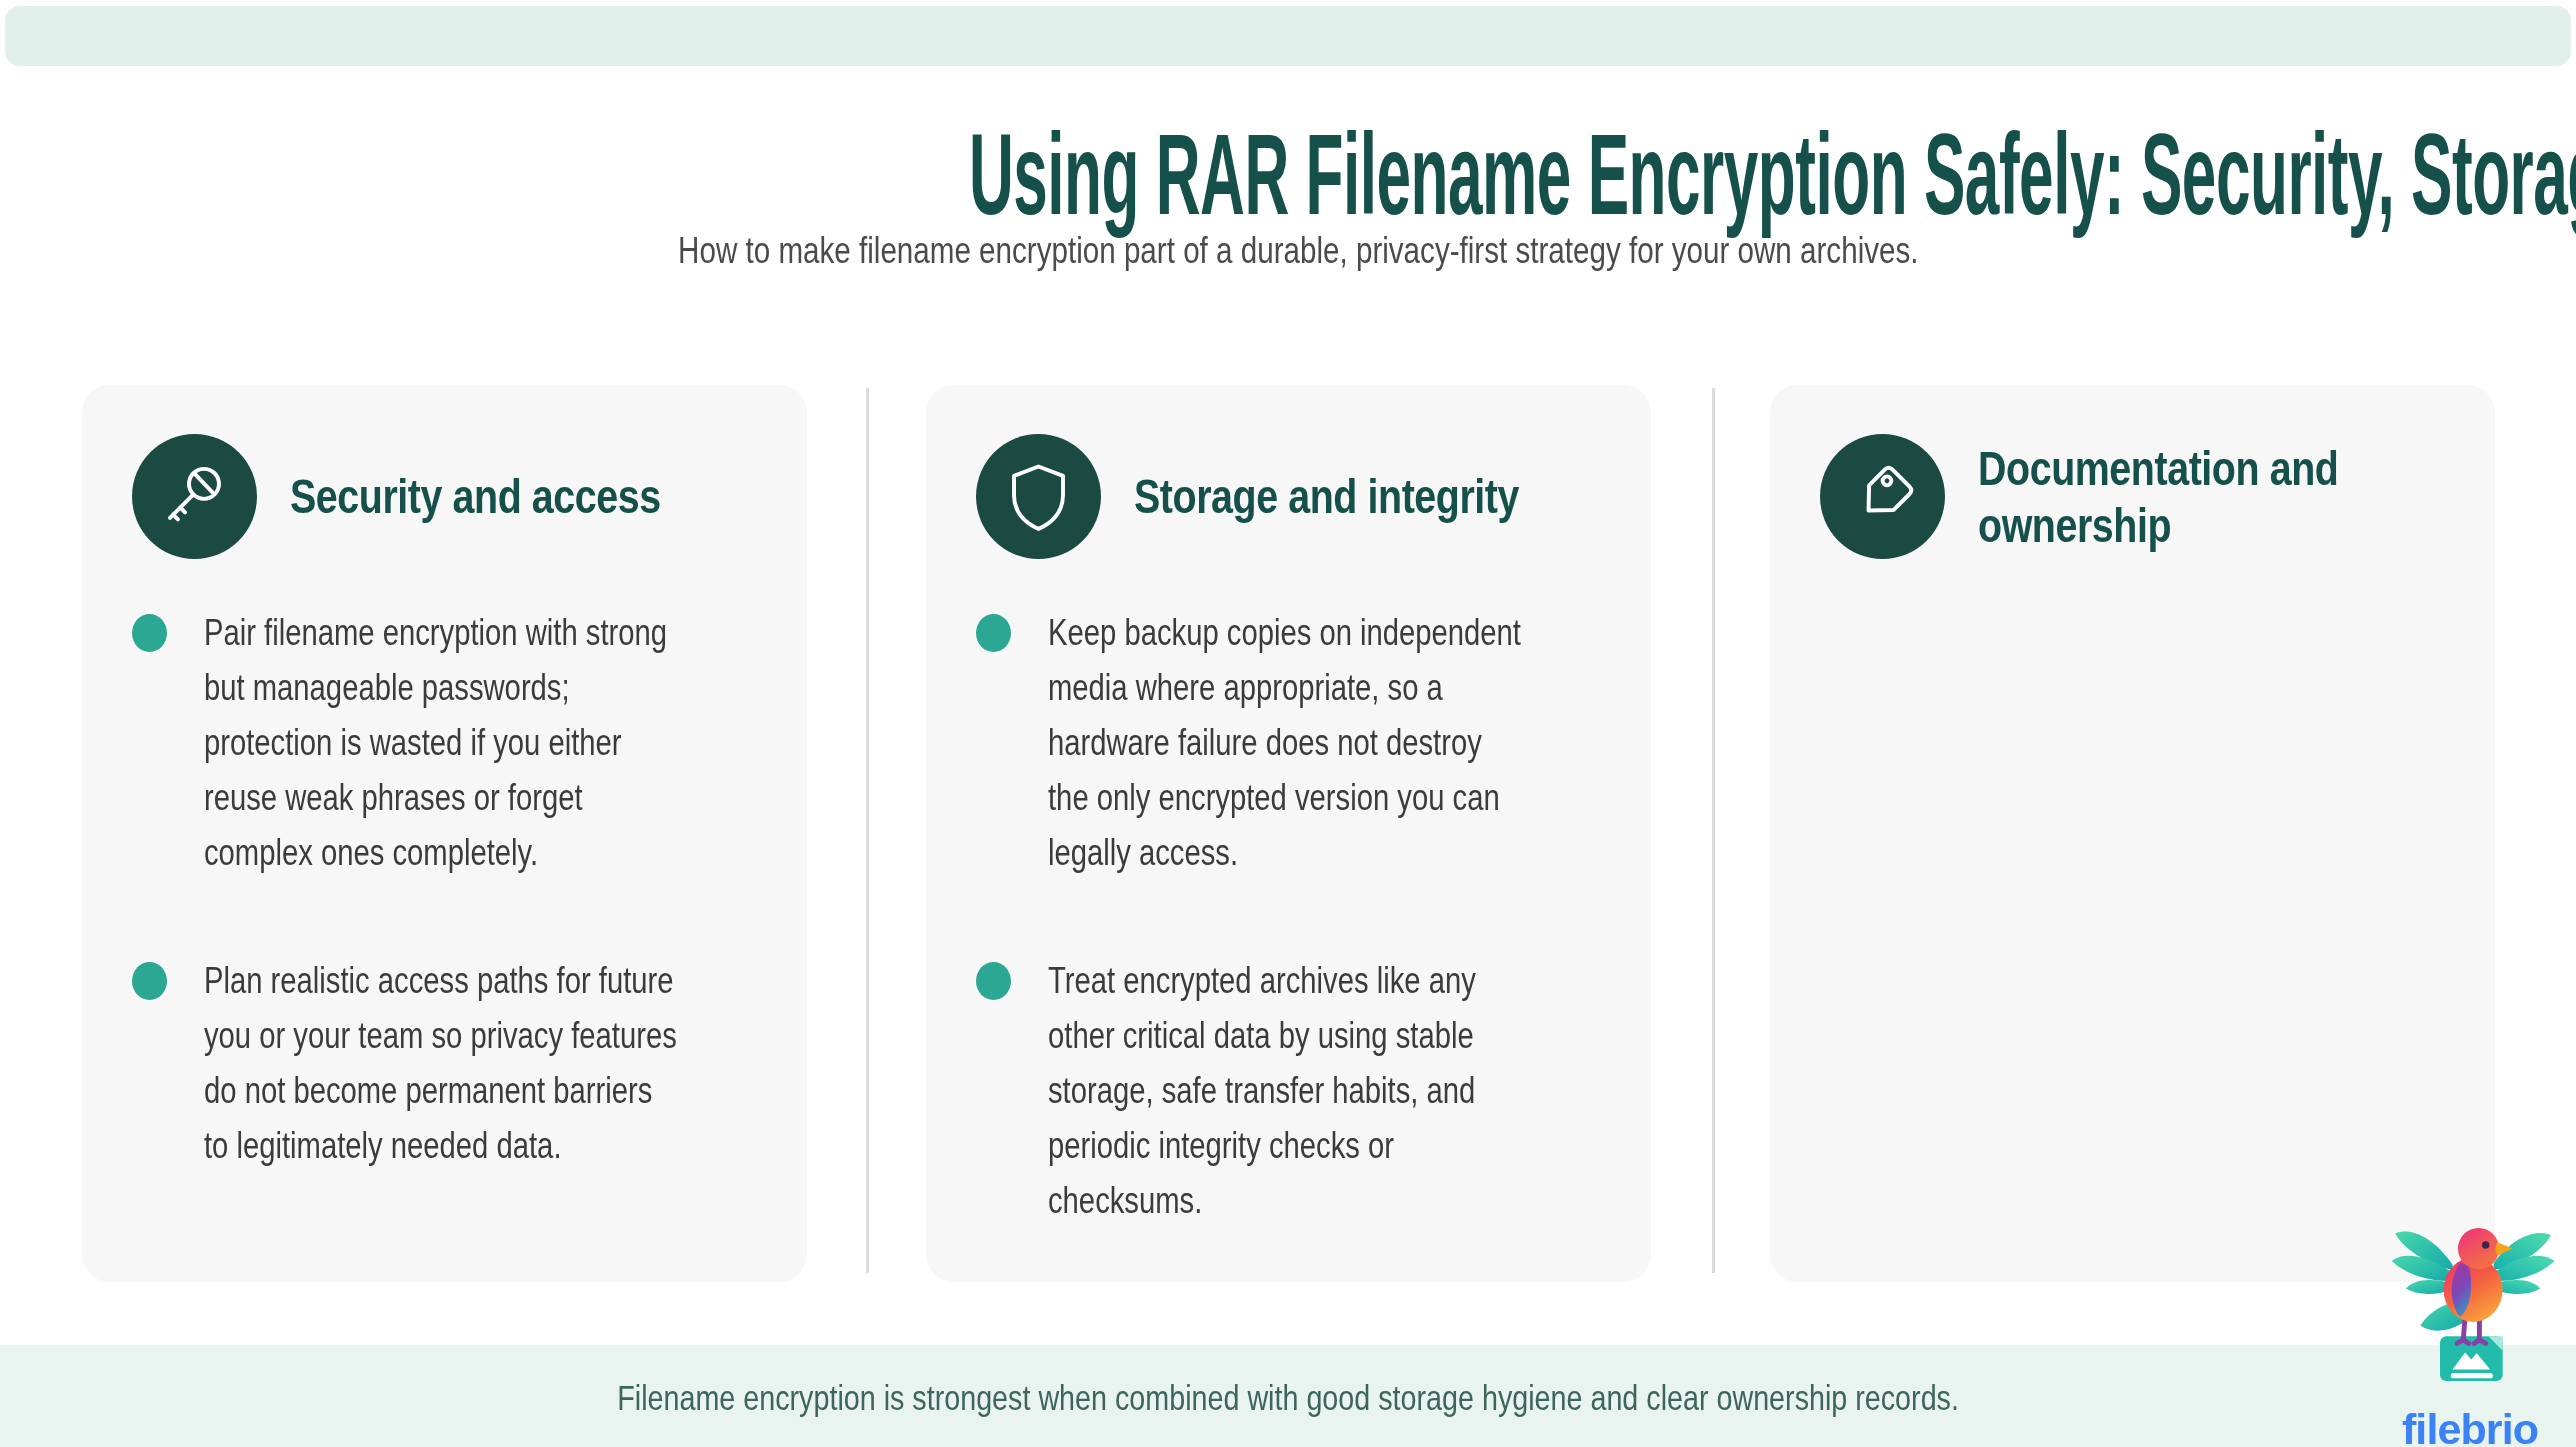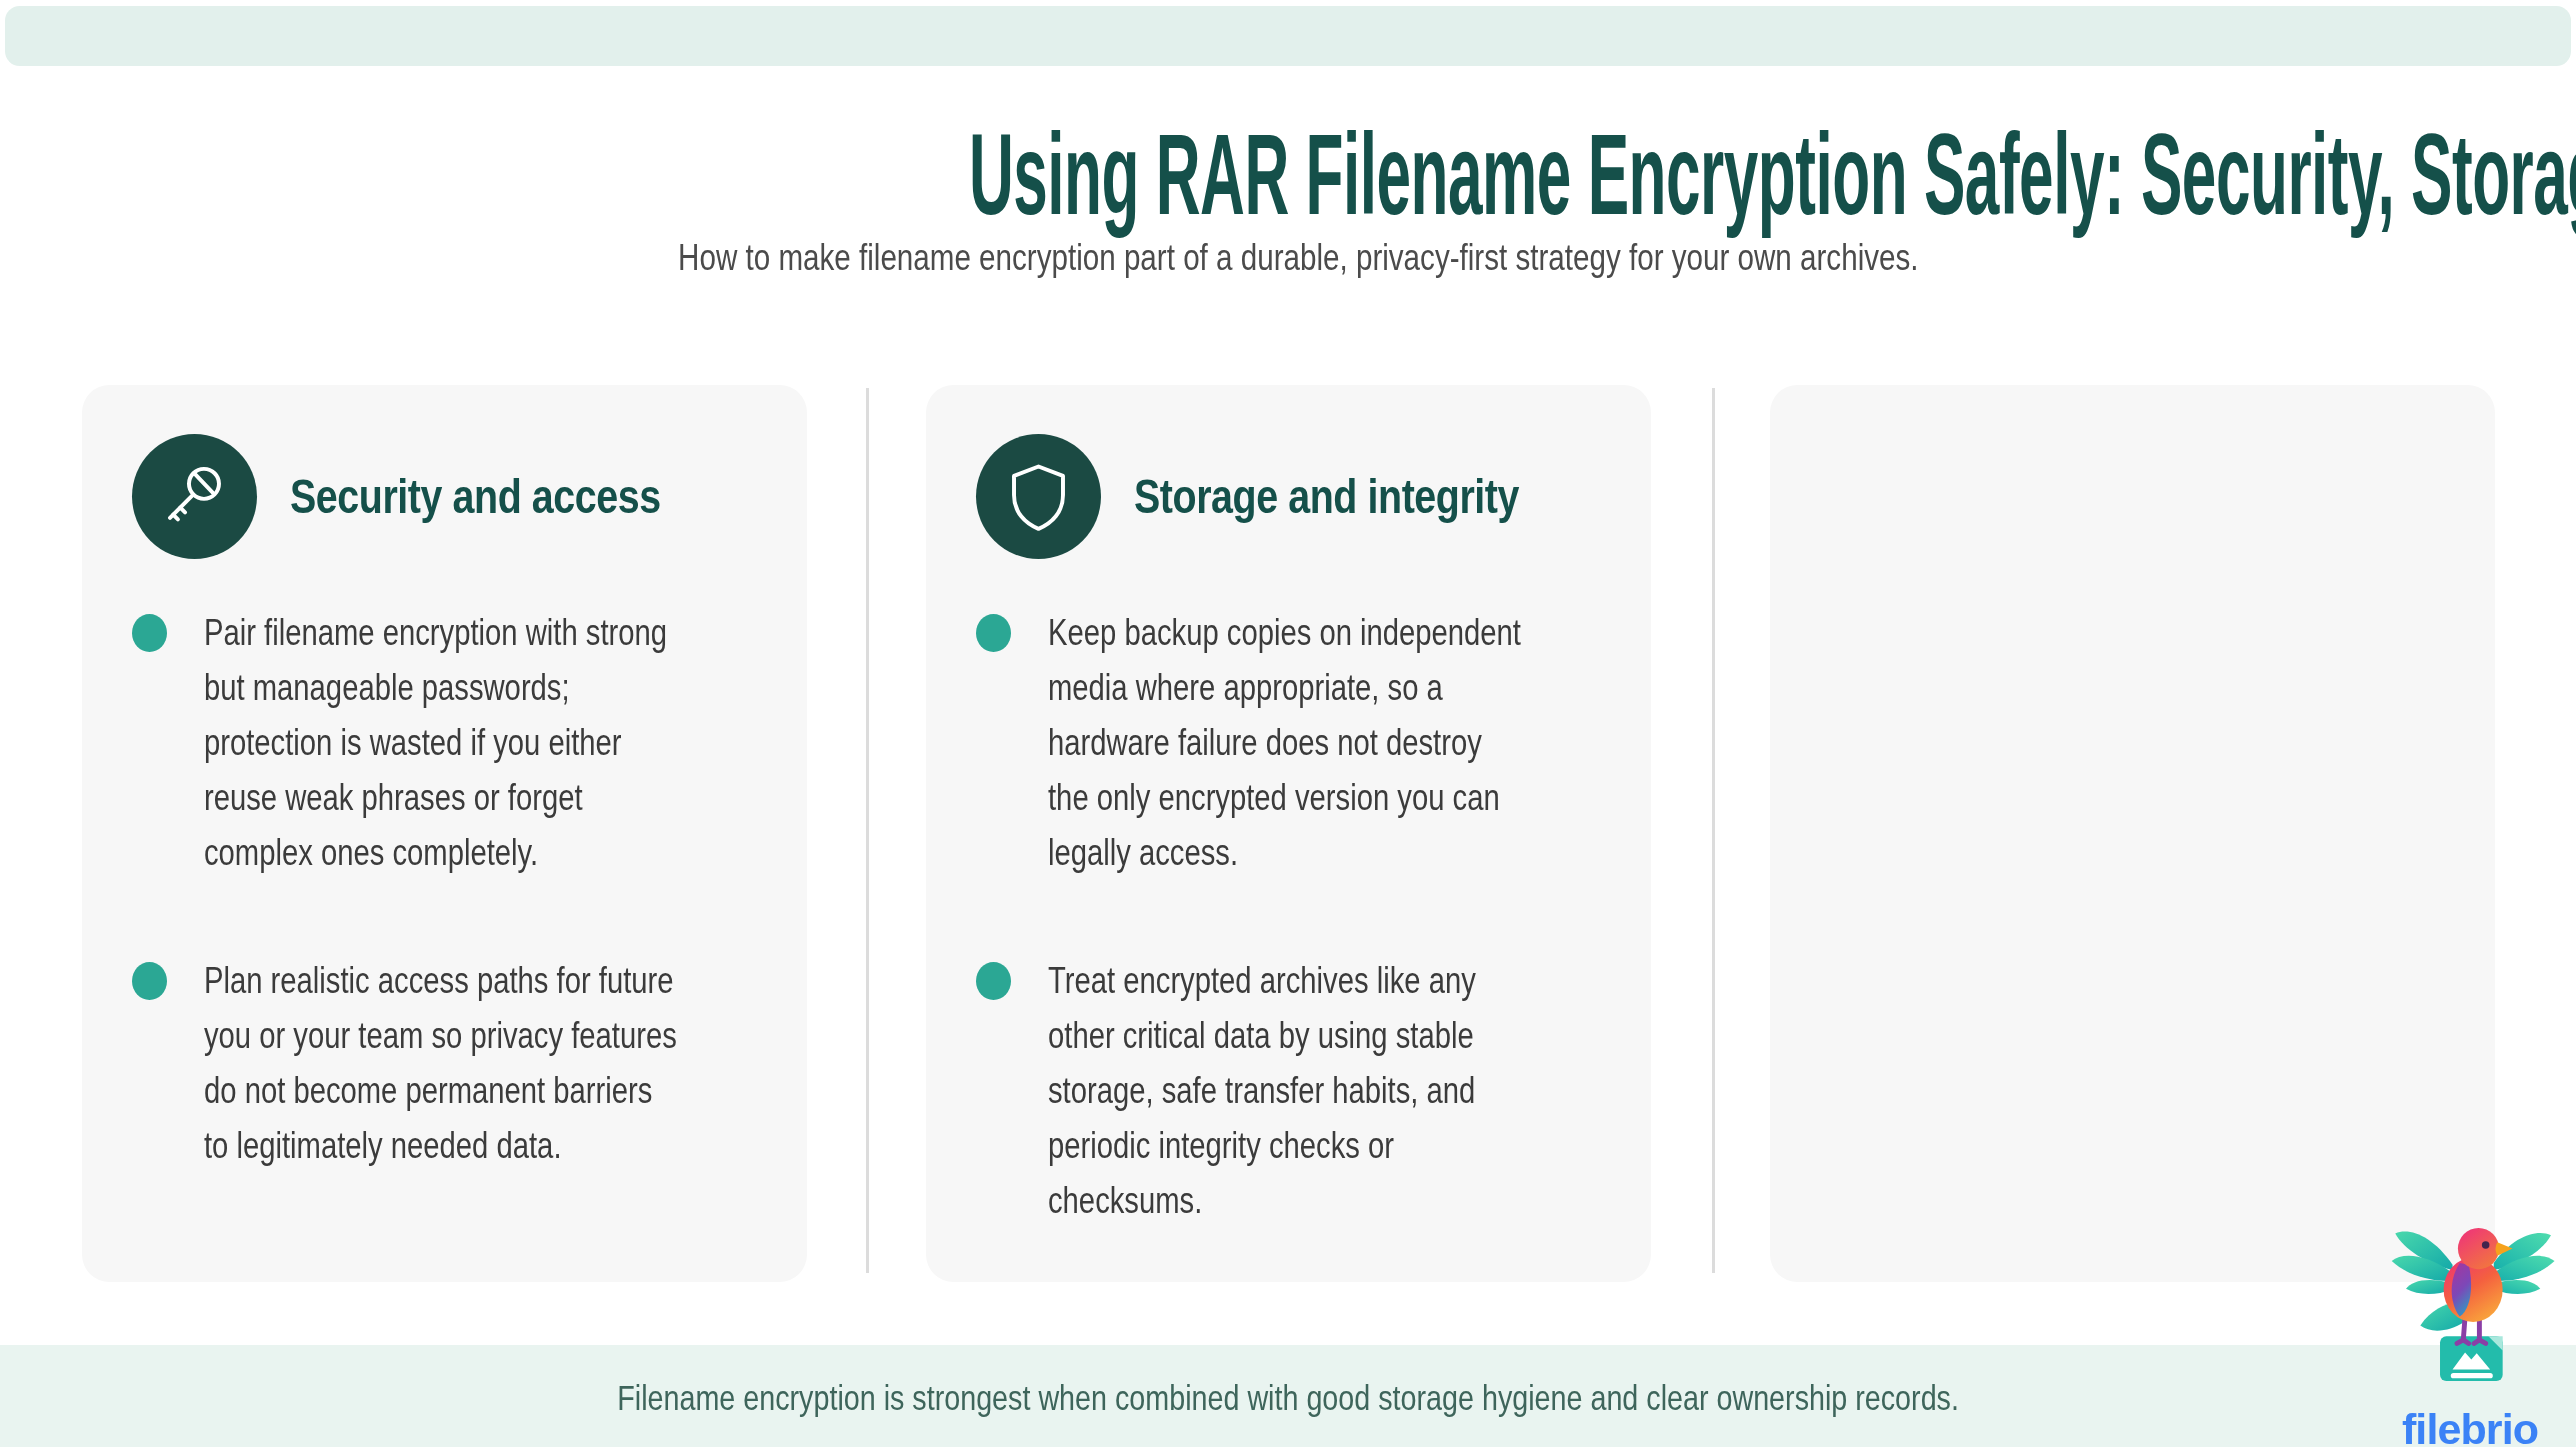--- a/index.html
+++ b/index.html
@@ -9,21 +9,21 @@
   }
   .banner{
     position:absolute;left:4.6px;right:4.6px;top:5.5px;height:60px;
     background:#e2f0ec;border-radius:14.7px;
   }
   .title-wrap{position:absolute;left:0;right:0;top:106px;text-align:center;white-space:nowrap;}
   .title-inner{
     display:inline-block;font-size:115px;line-height:137px;font-weight:700;
     color:#15504a;transform:scaleX(0.54);transform-origin:50% 50%;letter-spacing:-0.9px;
   }
-  .subtitle-wrap{position:absolute;left:0;right:0;top:236px;text-align:center;white-space:nowrap;margin-left:20px;}
+  .subtitle-wrap{position:absolute;left:0;right:0;top:229px;text-align:center;white-space:nowrap;margin-left:20px;}
   .subtitle-inner{
     display:inline-block;font-size:37px;line-height:44px;color:#4b4b4b;
     transform:scaleX(0.8);transform-origin:50% 50%;
   }
   .card{
     position:absolute;top:385px;width:725px;height:897px;
     background:#f7f7f7;border-radius:27.5px;overflow:hidden;
   }
   .card.c1{left:82px;} .card.c2{left:926px;} .card.c3{left:1770px;}
   .vdivider{
@@ -120,20 +120,31 @@
     <div class="bullet-row">
       <div class="bullet-dot"></div>
       <div class="bullet-text">Treat encrypted archives like any other critical data by using stable storage, safe transfer habits, and periodic integrity checks or checksums.</div>
     </div>
   </div>
 </div>
 
 <div class="vdivider vd2"></div>
 
 <div class="card c3">
+  <div class="card-head">
+    <div class="icon-circle">
+      <svg viewBox="0 0 100 100" fill="none" stroke="#ffffff" stroke-width="5" stroke-linecap="round" stroke-linejoin="round">
+        <g transform="rotate(-45 50 50)">
+          <path d="M25 50 L48 28 L76 28 Q83 28 83 35 L83 65 Q83 72 76 72 L48 72 Z"></path>
+          <circle cx="68" cy="40" r="5.5"></circle>
+        </g>
+      </svg>
+    </div>
+    <div class="card-title">Documentation and ownership</div>
+  </div>
   <div class="bullets">
   </div>
 </div>
 
 <div class="footer-band"></div>
 <div class="footer-wrap">
   <span class="footer-inner">Filename encryption is strongest when combined with good storage hygiene and clear ownership records.</span>
 </div>
 
 <div class="logo">

